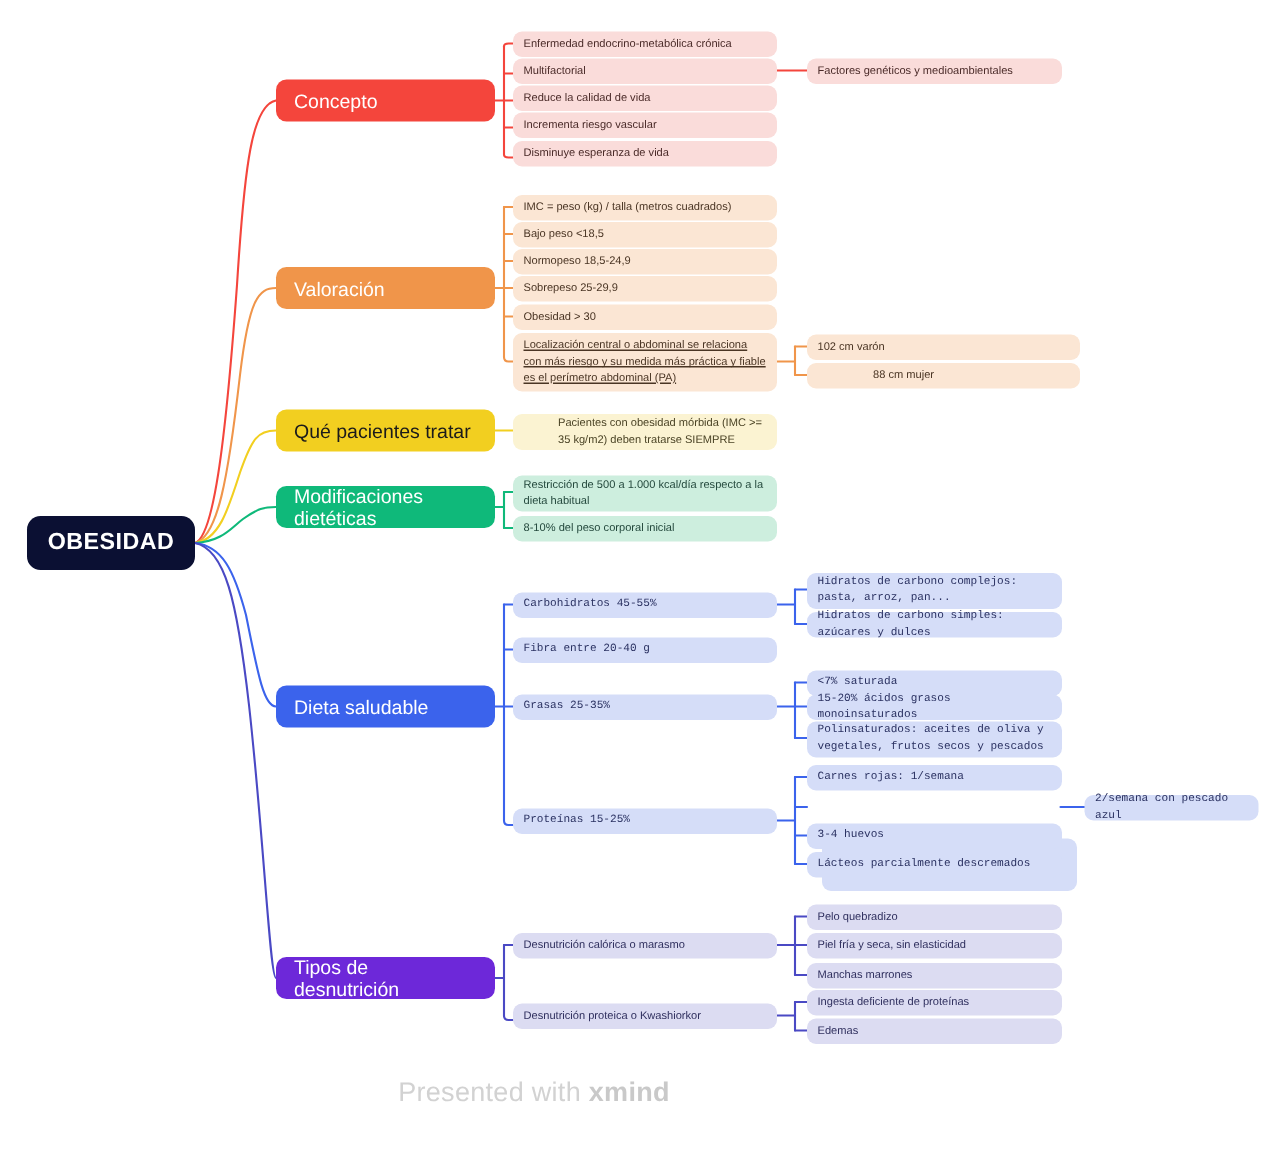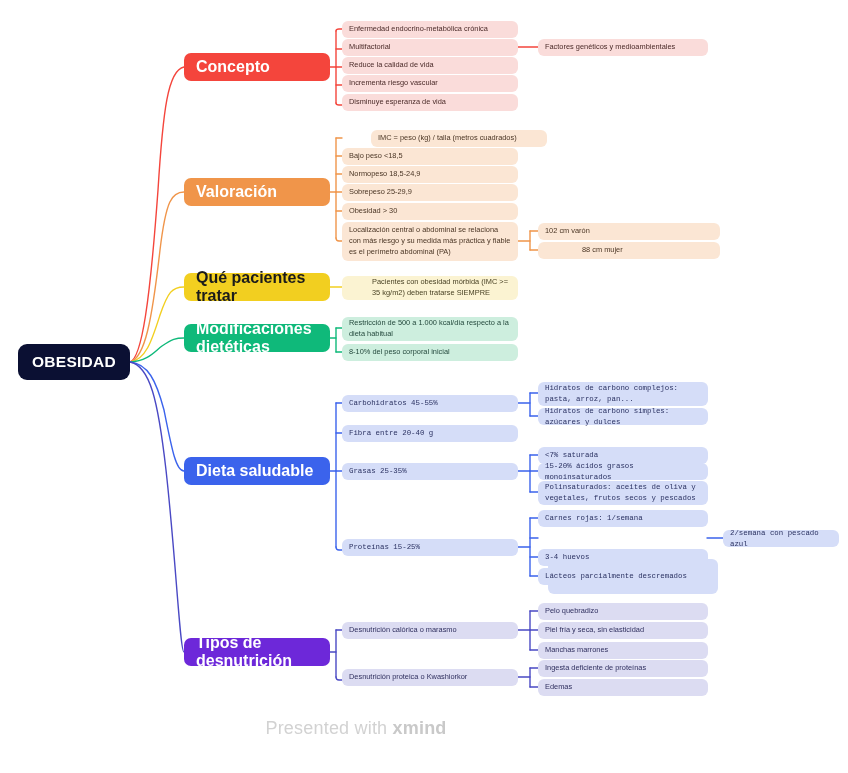--- a/index.html
+++ b/index.html
@@ -19,21 +19,21 @@
   
   .root{
     background:#0b1033;color:#ffffff;border-radius:9px;
     font-size:15.5px;font-weight:700;letter-spacing:.3px;
     padding:0 14px;justify-content:center;
   }
 
   
   .main{
     border-radius:7px;color:#ffffff;
-    font-size:16px;font-weight:700;
+    font-size:13px;font-weight:400;
     padding:0 12px;
   }
   .main.dark-text{color:#1b1b1b;}
 
   
   .leaf{
     border-radius:6px;
     font-size:7.4px;line-height:1.45;
     padding:4px 7px;
     color:#2b2b2b;
@@ -169,36 +169,36 @@
     <span>Incrementa riesgo vascular</span>
   </div>
   <div class="node leaf red" style="left:342px;top:94px;width:176px;height:17px;">
     <span>Disminuye esperanza de vida</span>
   </div>
 
   <div class="node main" style="left:184px;top:178px;width:146px;height:28px;background:#f0954a;">
     <span>Valoración</span>
   </div>
 
-  <div class="node leaf orange" style="left:342px;top:130px;width:176px;height:17px;margin-left:29px;">
+  <div class="node leaf orange" style="left:342px;top:130px;width:176px;height:17px;">
     <span>IMC = peso (kg) / talla (metros cuadrados)</span>
   </div>
   <div class="node leaf orange" style="left:342px;top:148px;width:176px;height:17px;">
     <span>Bajo peso &lt;18,5</span>
   </div>
   <div class="node leaf orange" style="left:342px;top:166px;width:176px;height:17px;">
     <span>Normopeso 18,5-24,9</span>
   </div>
   <div class="node leaf orange" style="left:342px;top:184px;width:176px;height:17px;">
     <span>Sobrepeso 25-29,9</span>
   </div>
   <div class="node leaf orange" style="left:342px;top:203px;width:176px;height:17px;">
     <span>Obesidad &gt; 30</span>
   </div>
-  <div class="node leaf orange" style="left:342px;top:222px;width:176px;height:39px;align-items:center;">
+  <div class="node leaf orange" style="left:342px;top:222px;width:176px;height:39px;align-items:center;text-decoration:underline;">
     <span>Localización central o abdominal se relaciona con más riesgo y su medida más práctica y fiable es el perímetro abdominal (PA)</span>
   </div>
   <div class="node leaf orange" style="left:538px;top:223px;width:182px;height:17px;">
     <span>102 cm varón</span>
   </div>
   <div class="node leaf orange" style="left:538px;top:242px;width:182px;height:17px;padding-left:44px;">
     <span>88 cm mujer</span>
   </div>
 
   <div class="node main dark-text" style="left:184px;top:273px;width:146px;height:28px;background:#f2cf20;">

